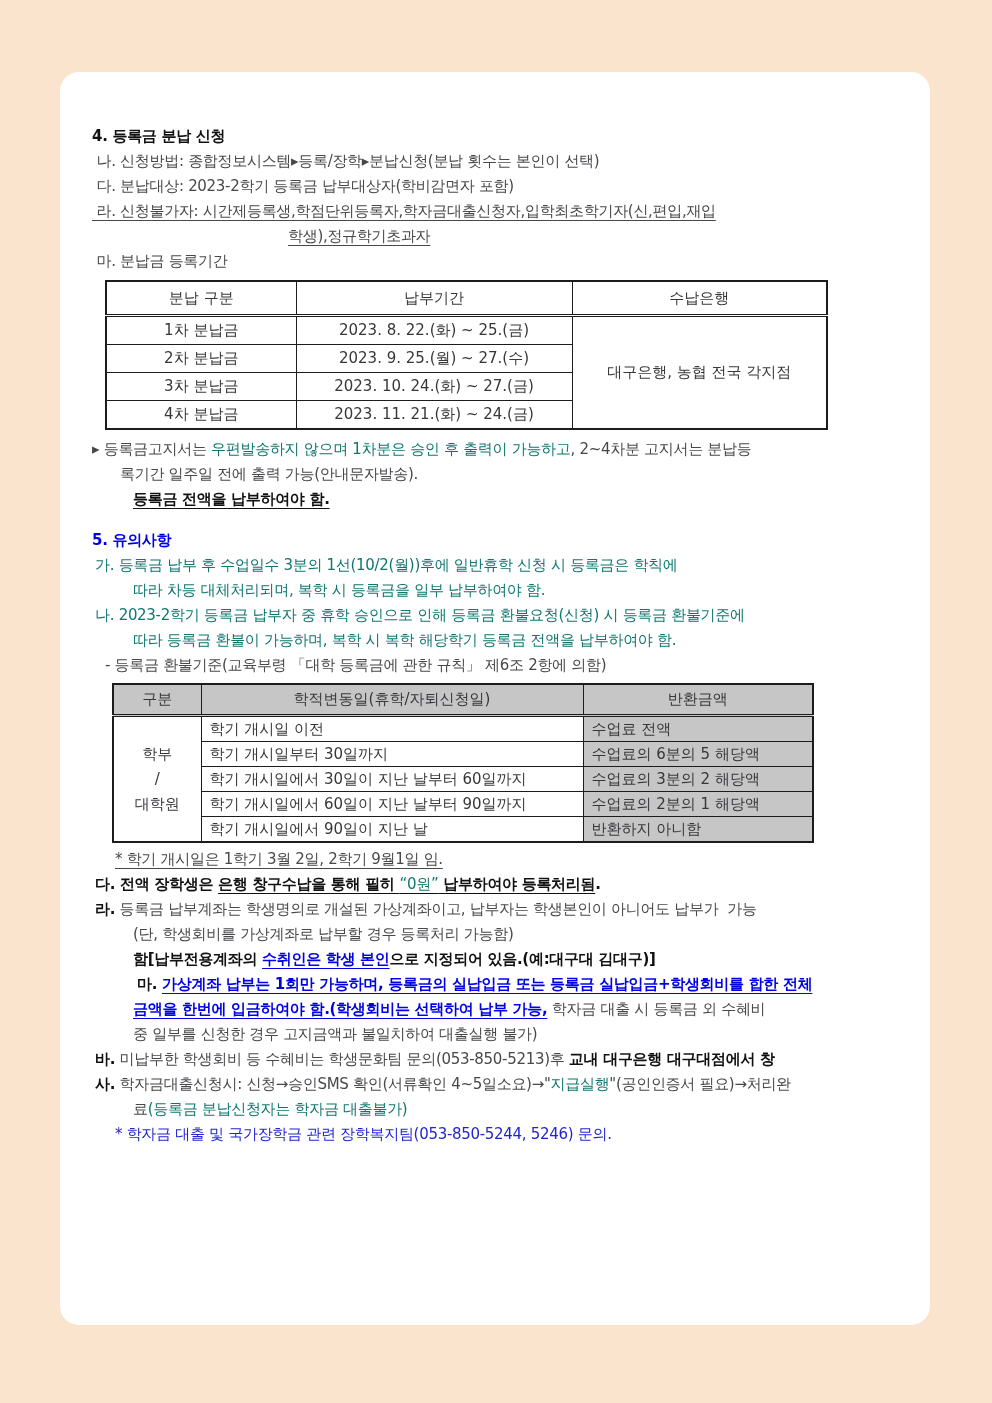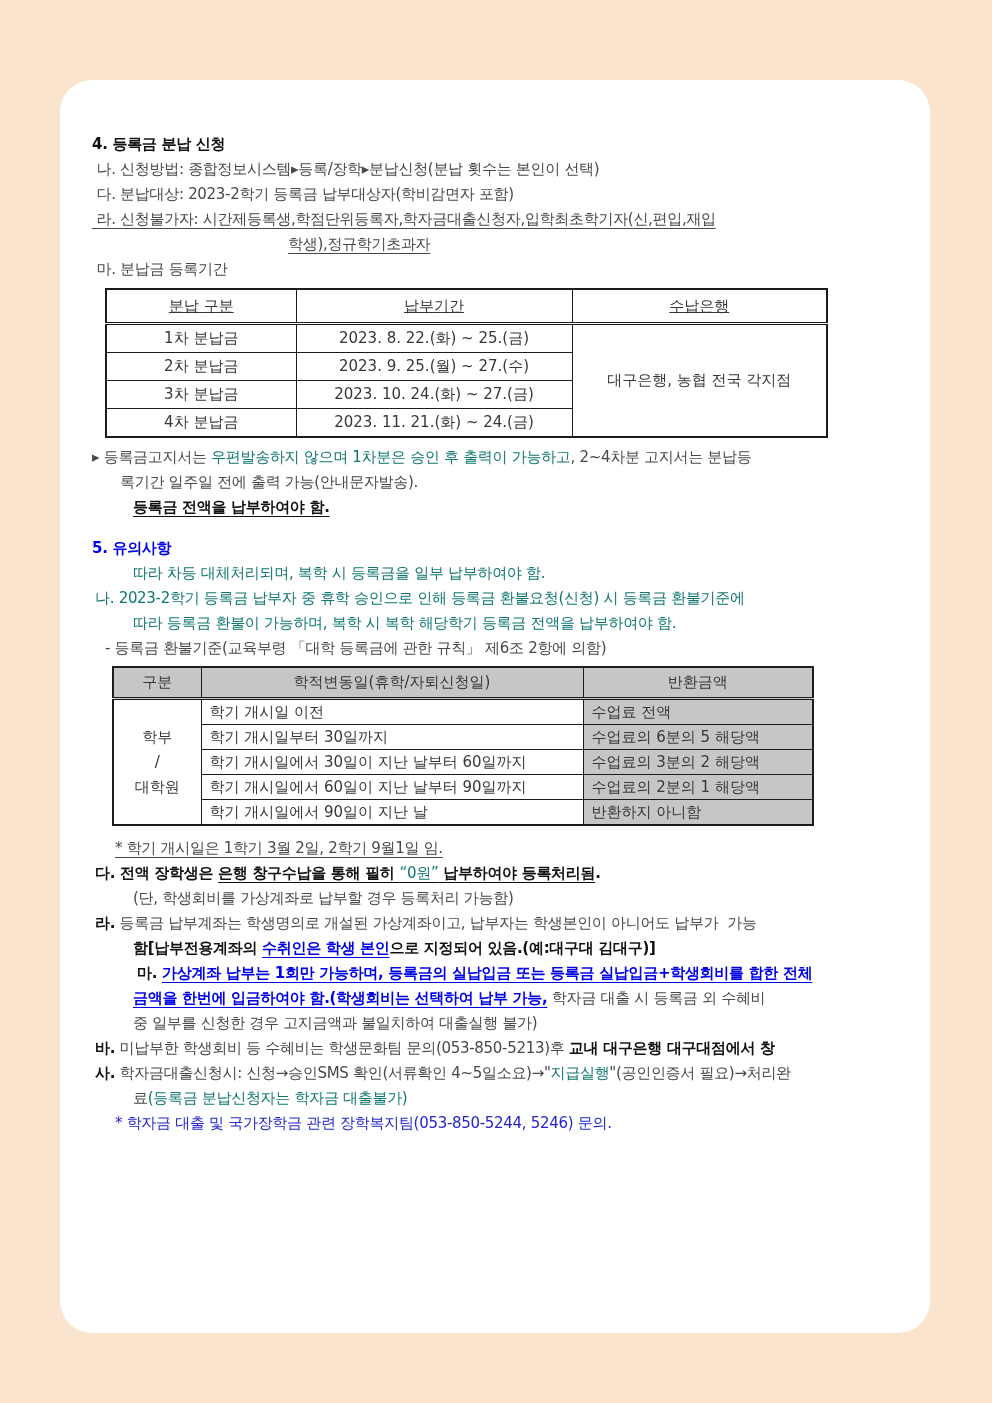--- a/index.html
+++ b/index.html
@@ -2,39 +2,39 @@
 <html><head>
 <meta charset="utf-8">
 <style>
   html,body{margin:0;padding:0;}
   body{
     background:#fae4cd;
     font-family:"DejaVu Sans","Liberation Sans",sans-serif;
   }
   .page{position:relative;width:992px;height:1403px;background:#fae4cd;overflow:hidden;}
   .card{
-    position:absolute;left:60px;top:80px;width:870px;height:1253px;
-    background:#ffffff;border-radius:32px;box-sizing:border-box;
+    position:absolute;left:60px;top:72px;width:870px;height:1253px;
+    background:#ffffff;border-radius:19px;box-sizing:border-box;
     padding:52px 28px 0 32px;overflow:hidden;
   }
   .ln{font-size:15px;line-height:25px;white-space:pre;color:#47474c;letter-spacing:-0.3px;}
   .b{color:#111111;font-weight:bold;}
   .r{color:#0f766e;font-weight:normal;}
   .bl{color:#0000e6;font-weight:bold;}
   .blue{color:#2323cf;}
   .u{text-decoration:underline;text-underline-offset:4px;}
   .ured{text-decoration:underline;text-underline-offset:5px;text-decoration-color:#e8380d;text-decoration-thickness:2px;}
   .sec-title-black{font-weight:bold;color:#111111;}
   .sec-title-blue{font-weight:bold;color:#0000e6;}
 
   table{border-collapse:collapse;table-layout:fixed;font-size:15px;color:#37373b;}
   .tb1{width:721px;margin:6px 0 7px 13px;border:2px solid #1c1c1c;}
-  .tb1 th{border:1px solid #1c1c1c;border-bottom:3px double #1c1c1c;height:30px;font-weight:normal;text-align:center;text-decoration:underline;}
+  .tb1 th{border:1px solid #1c1c1c;border-bottom:3px double #1c1c1c;height:30px;font-weight:normal;text-align:center;}
   .tb1 td{border:1px solid #1c1c1c;height:25px;text-align:center;}
-  .tb2{width:700px;margin:5px 0 10px 20px;border:2px solid #1c1c1c;}
+  .tb2{width:700px;margin:5px 0 4px 20px;border:2px solid #1c1c1c;}
   .tb2 th{border:1px solid #1c1c1c;border-bottom:3px double #1c1c1c;height:27px;font-weight:normal;text-align:center;background:#c6c6c6;}
   .tb2 td{border:1px solid #1c1c1c;height:24px;text-align:left;padding:0 8px;}
   .tb2 td.center{text-align:center;padding:0;}
   .tb2 td.amount{background:#c6c6c6;}
   .gcell div{line-height:25px;text-align:center;}
 </style>
 </head>
 <body>
 
 <div class="page">
@@ -81,20 +81,21 @@
     </tbody>
       </table>
 
     <div class="ln"><span>▸</span><span> 등록금고지서는 </span><span class="r">우편발송하지 않으며 1차분은 승인 후 출력이 가능하고</span><span>, 2~4차분 고지서는 분납등</span></div>
     <div class="ln" style="padding-left:28px;">록기간 일주일 전에 출력 가능(안내문자발송).</div>
 
     <div class="ln" style="padding-left:41px;"><span class="b u">등록금 전액을 납부하여야 함.</span></div>
 
     <div class="ln sec-title-blue" style="margin-top:16px;">5. 유의사항</div>
 
+    <div class="ln" style="padding-left:3px;"><span class="r">가. 등록금 납부 후 수업일수 3분의 1선(10/2(월))후에 일반휴학 신청 시 등록금은 학칙에</span></div>
     <div class="ln" style="padding-left:41px;"><span class="r">따라 차등 대체처리되며, 복학 시 등록금을 일부 납부하여야 함.</span></div>
     <div class="ln" style="padding-left:3px;"><span class="r">나. 2023-2학기 등록금 납부자 중 휴학 승인으로 인해 등록금 환불요청(신청) 시 등록금 환불기준에</span></div>
     <div class="ln" style="padding-left:41px;"><span class="r">따라 등록금 환불이 가능하며, 복학 시 복학 해당학기 등록금 전액을 납부하여야 함.</span></div>
     <div class="ln" style="padding-left:13px;">- 등록금 환불기준(교육부령 「대학 등록금에 관한 규칙」 제6조 2항에 의함)</div>
 
     <table class="tb2">
       <colgroup>
           <col style="width:88px">
           <col style="width:382px">
           <col style="width:230px">
@@ -129,23 +130,23 @@
       <tr>
         <td>학기 개시일에서 90일이 지난 날</td>
         <td class="amount">반환하지 아니함</td>
       </tr>
     </tbody>
       </table>
 
     <div class="ln" style="padding-left:23px;"><span class="u">* 학기 개시일은 1학기 3월 2일, 2학기 9월1일 임.</span></div>
 
     <div class="ln" style="padding-left:3px;"><span class="b">다. 전액 장학생은 </span><span class="b u"><span>은행 창구수납을 통해 필히 </span><span class="r">“0원”</span><span> 납부하여야 등록처리됨</span></span><span class="b">.</span></div>
+    <div class="ln" style="padding-left:3px;"><span class="b">라.</span><span> 등록금 납부계좌는 학생명의로 개설된 가상계좌이고, 납부자는 학생본인이 아니어도 납부가  가능</span></div>
+
     <div class="ln" style="padding-left:41px;">(단, 학생회비를 가상계좌로 납부할 경우 등록처리 가능함)</div>
-
-    <div class="ln" style="padding-left:3px;"><span class="b">라.</span><span> 등록금 납부계좌는 학생명의로 개설된 가상계좌이고, 납부자는 학생본인이 아니어도 납부가  가능</span></div>
     <div class="ln" style="padding-left:41px;"><span class="b">함[납부전용계좌의 </span><span class="bl u">수취인은 학생 본인</span><span class="b">으로 지정되어 있음.(예:대구대 김대구)]</span></div>
 
     <div class="ln" style="padding-left:3px;margin-left:42px;"><span class="b">마. </span><span class="bl u">가상계좌 납부는 1회만 가능하며, 등록금의 실납입금 또는 등록금 실납입금+학생회비를 합한 전체</span></div>
     <div class="ln" style="padding-left:41px;"><span class="bl u">금액을 한번에 입금하여야 함.(학생회비는 선택하여 납부 가능,</span><span> 학자금 대출 시 등록금 외 수혜비</span></div>
     <div class="ln" style="padding-left:41px;">중 일부를 신청한 경우 고지금액과 불일치하여 대출실행 불가)</div>
 
     <div class="ln" style="padding-left:3px;"><span class="b">바.</span><span> 미납부한 학생회비 등 수혜비는 학생문화팀 문의(053-850-5213)후 </span><span class="b">교내 대구은행 대구대점에서 창</span></div>
 
     <div class="ln" style="padding-left:3px;"><span class="b">사.</span><span> 학자금대출신청시: 신청→승인SMS 확인(서류확인 4~5일소요)→"</span><span class="r">지급실행</span><span>"(공인인증서 필요)→처리완</span></div>
     <div class="ln" style="padding-left:41px;"><span>료</span><span class="r">(등록금 분납신청자는 학자금 대출불가)</span></div>

